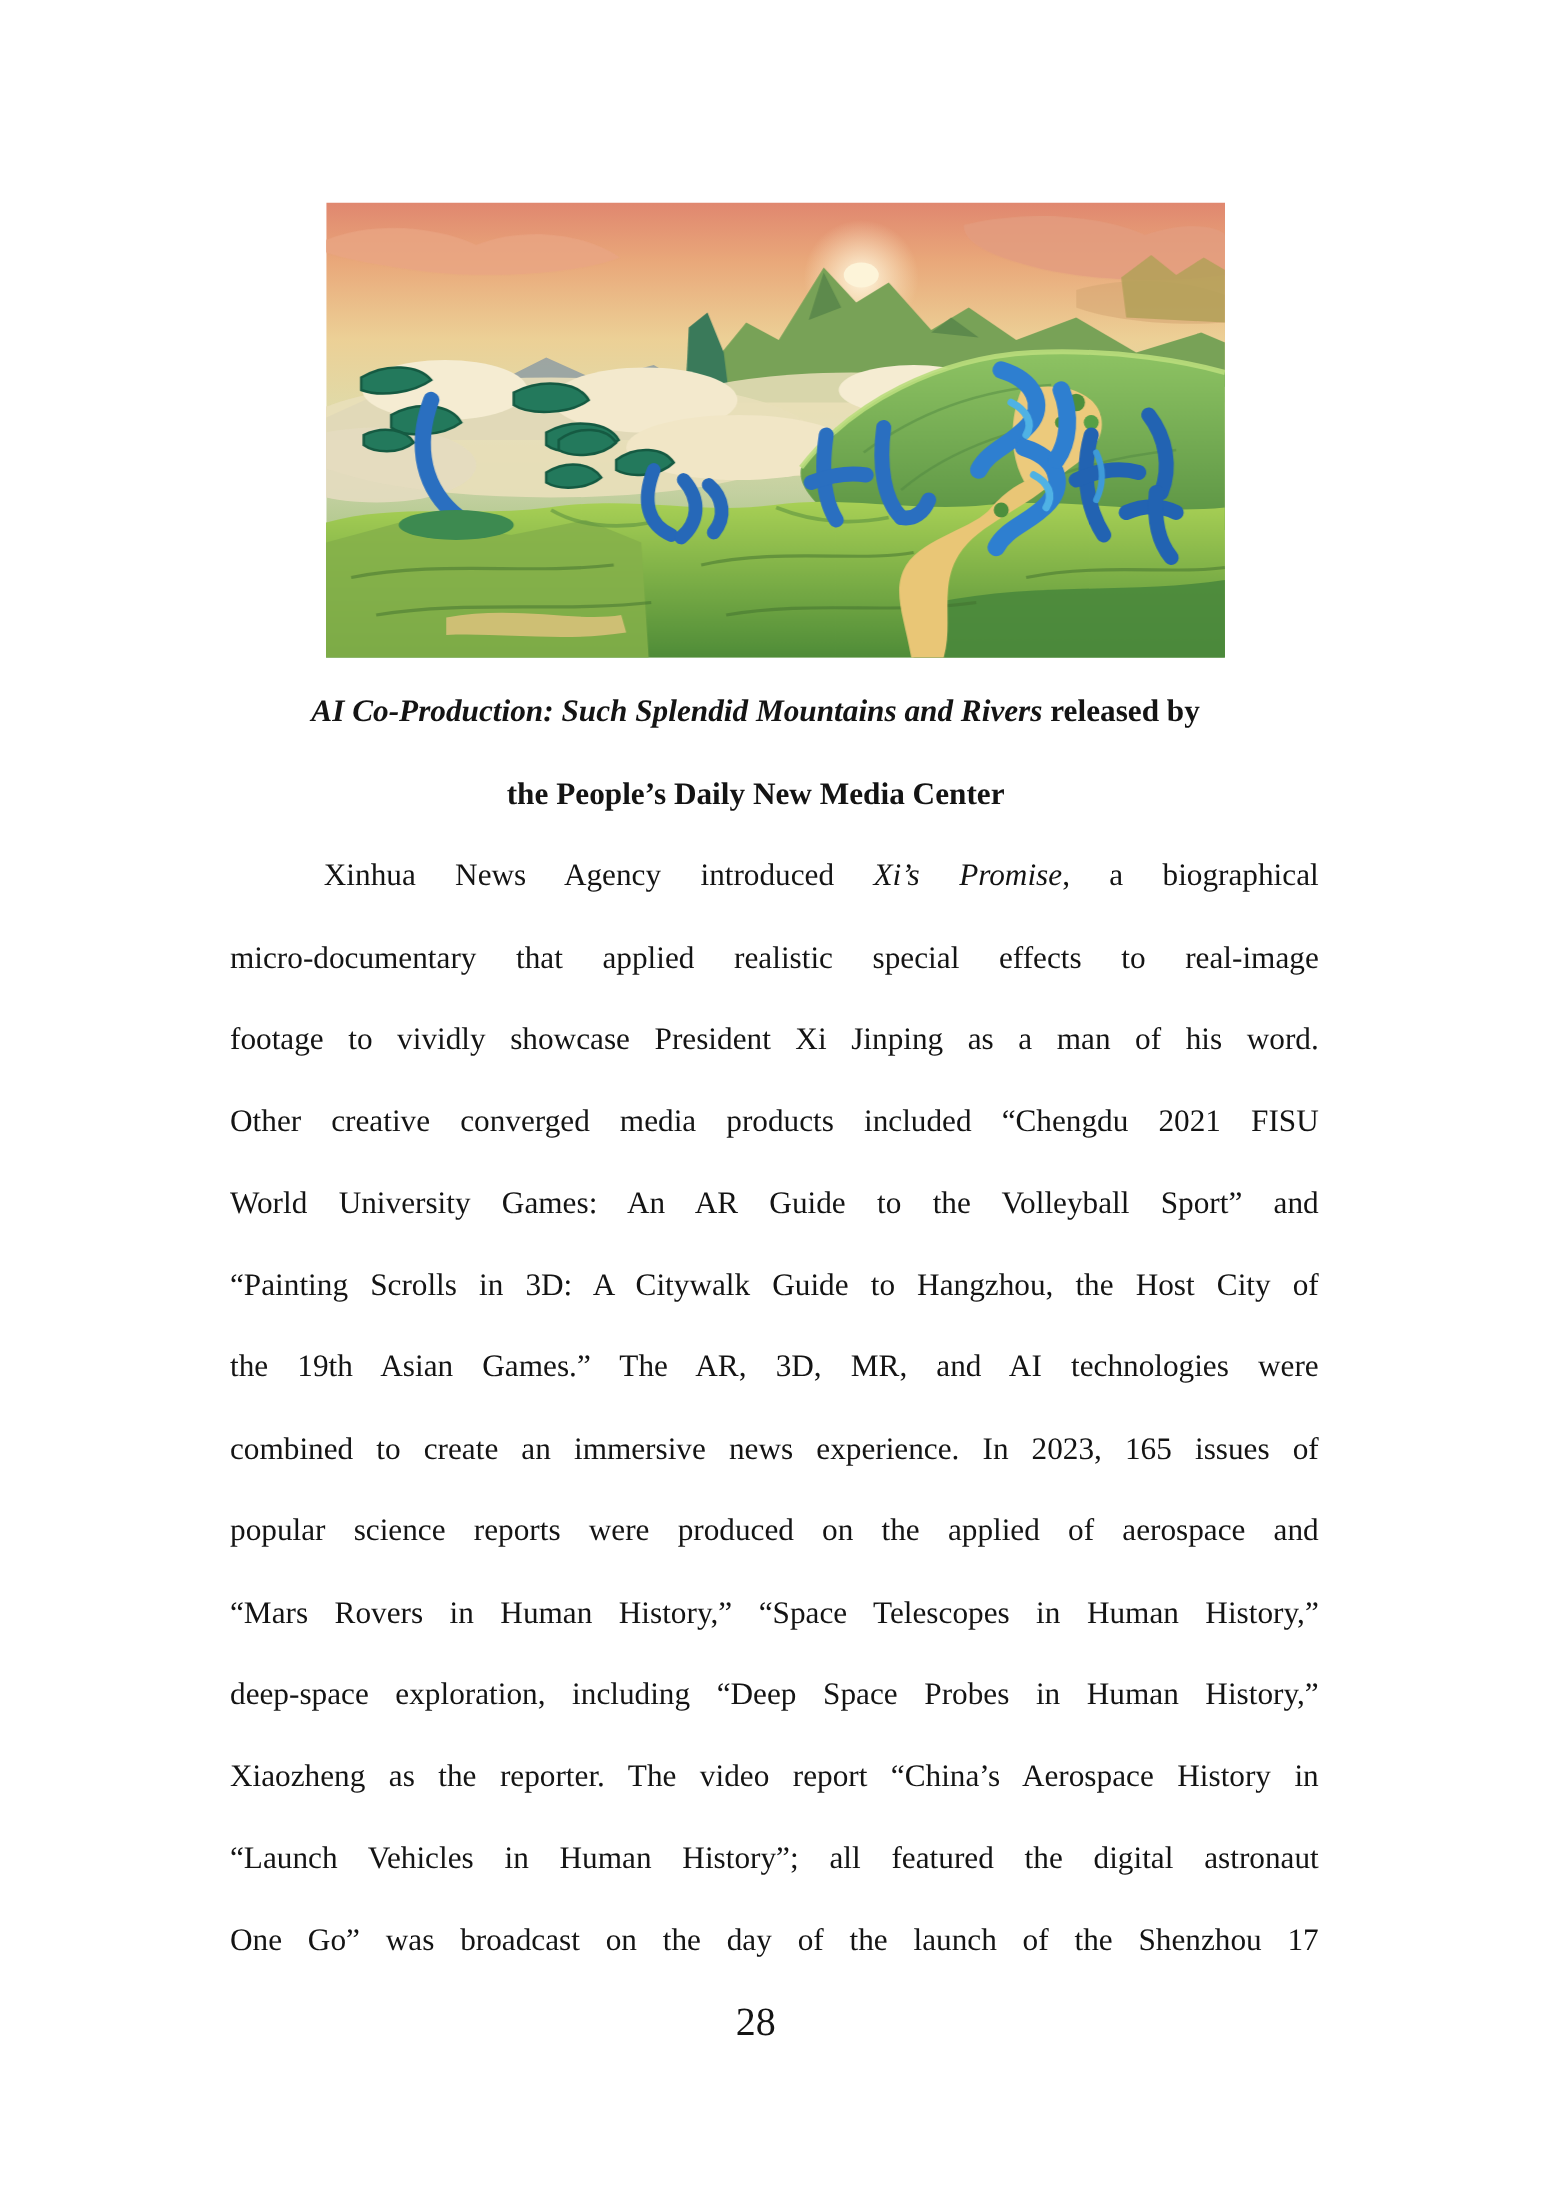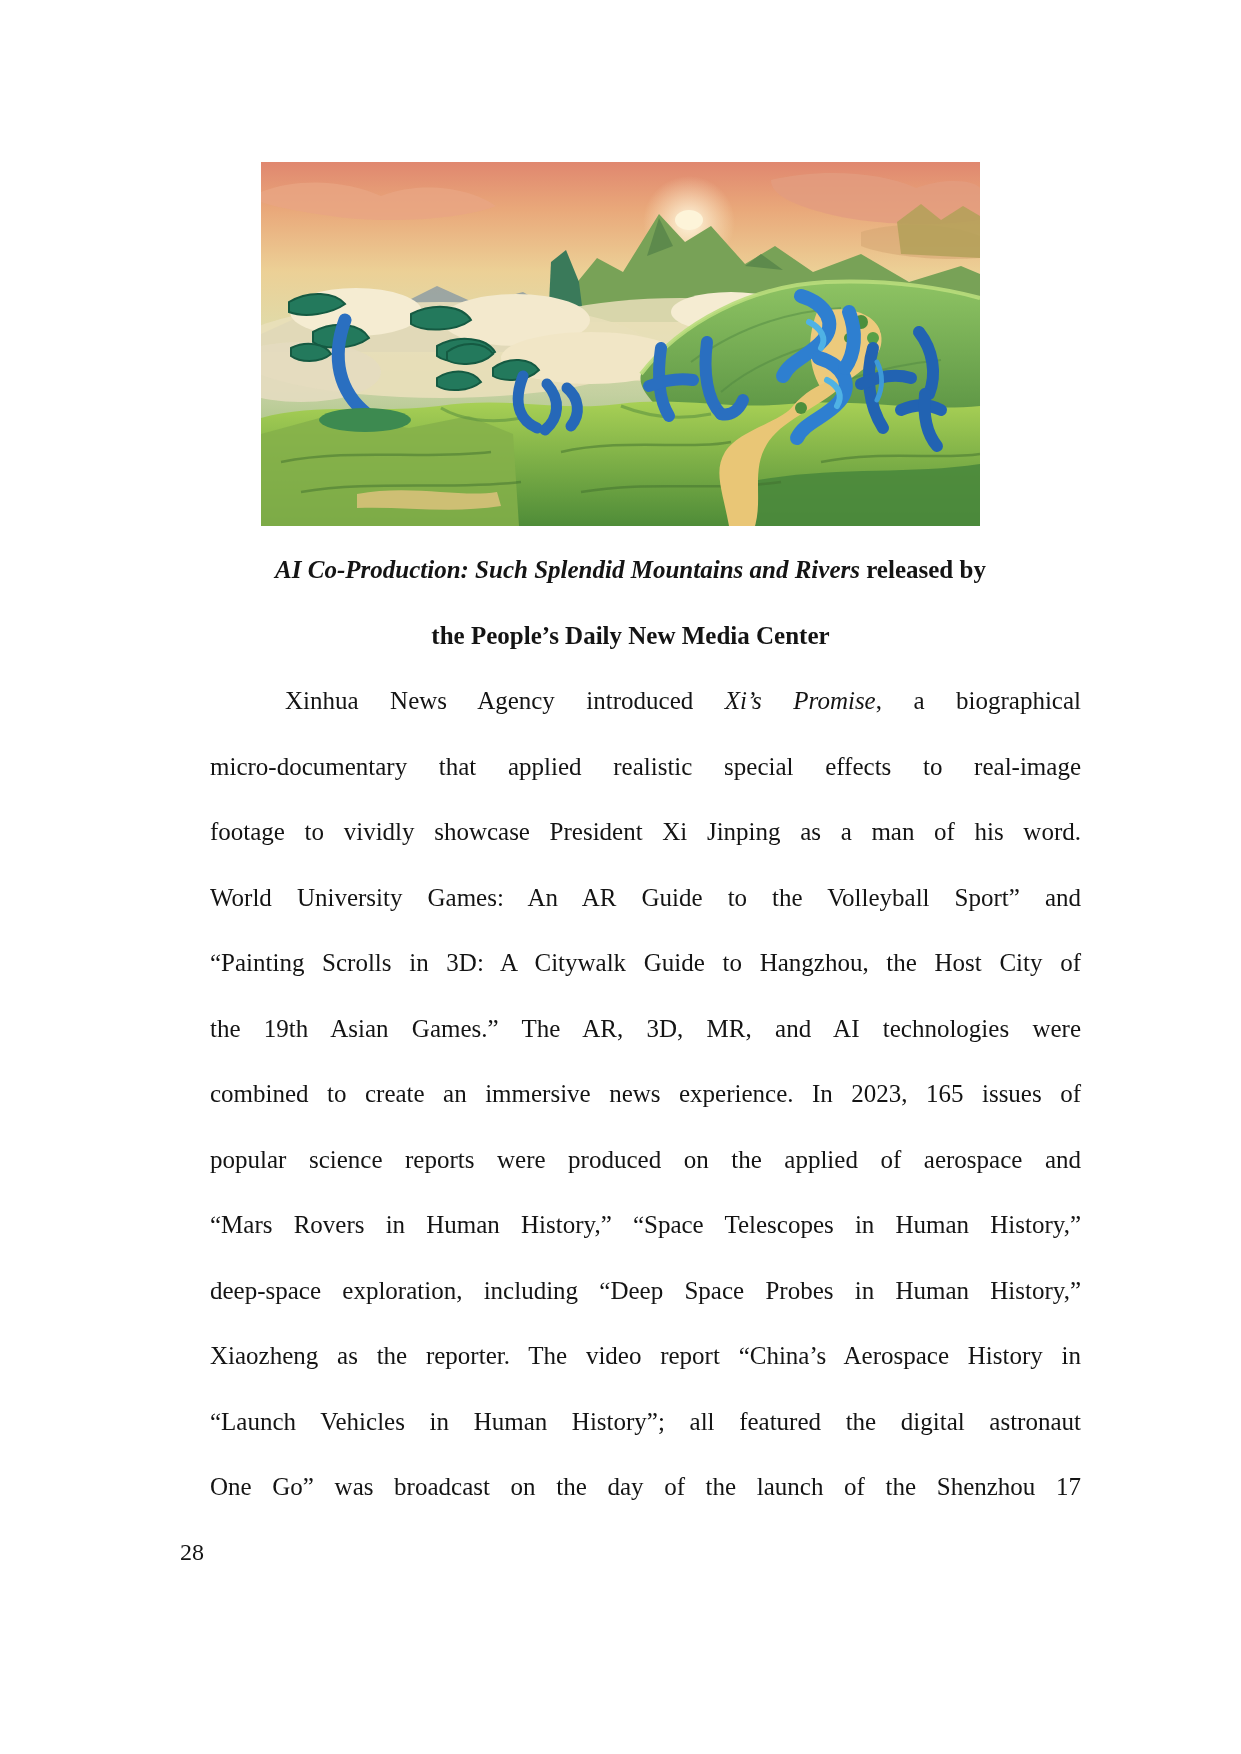--- a/index.html
+++ b/index.html
@@ -11,33 +11,33 @@
     color:#141414;
     overflow:hidden;
     margin:0 auto;
   }
   .figure {
     position:absolute; left:261px; top:162px;
     width:719px; height:364px; margin:0;
   }
   .figure svg { display:block; width:100%; height:100%; }
   .content {
-    position:absolute; left:180px; top:537px; width:901px;
+    position:absolute; left:154px; top:537px; width:901px;
     font-size:25px; line-height:65.5px;
   }
   .cap {
     text-align:center; font-weight:bold; height:65.5px;
     white-space:nowrap;
   }
   .tline {
     text-align:justify; text-align-last:justify;
     height:65.5px; overflow:visible;margin-left:30px;
   }
   .tline.first { text-indent:75px; }
-  .pageno { text-align:left; font-size:24px; height:65.5px; }
+  .pageno { text-align:center; font-size:32px; height:65.5px; }
 </style>
 </head>
 <body>
 
 <div class="page">
 
   <figure class="figure">
     <svg viewBox="0 0 719 364" preserveAspectRatio="none">
       <defs>
         <linearGradient id="sky" x1="0" y1="0" x2="0" y2="1">
@@ -169,20 +169,21 @@
   <div class="content">
 
     <div class="cap"><i>AI Co-Production: Such Splendid Mountains and Rivers</i><span> released by</span></div>
 
     <div class="cap">the People’s Daily New Media Center</div>
 
     <div class="tline first"><span>Xinhua News Agency introduced </span><i>Xi’s Promise</i><span>, a biographical</span></div>
 
     <div class="tline">micro-documentary that applied realistic special effects to real-image</div>
     <div class="tline">footage to vividly showcase President Xi Jinping as a man of his word.</div>
+    <div class="tline">Other creative converged media products included “Chengdu 2021 FISU</div>
     <div class="tline">World University Games: An AR Guide to the Volleyball Sport” and</div>
     <div class="tline">“Painting Scrolls in 3D: A Citywalk Guide to Hangzhou, the Host City of</div>
     <div class="tline">the 19th Asian Games.” The AR, 3D, MR, and AI technologies were</div>
     <div class="tline">combined to create an immersive news experience. In 2023, 165 issues of</div>
     <div class="tline">popular science reports were produced on the applied of aerospace and</div>
     <div class="tline">“Mars Rovers in Human History,” “Space Telescopes in Human History,”</div>
     <div class="tline">deep-space exploration, including “Deep Space Probes in Human History,”</div>
     <div class="tline">Xiaozheng as the reporter. The video report “China’s Aerospace History in</div>
     <div class="tline">“Launch Vehicles in Human History”; all featured the digital astronaut</div>
     <div class="tline">One Go” was broadcast on the day of the launch of the Shenzhou 17</div>

